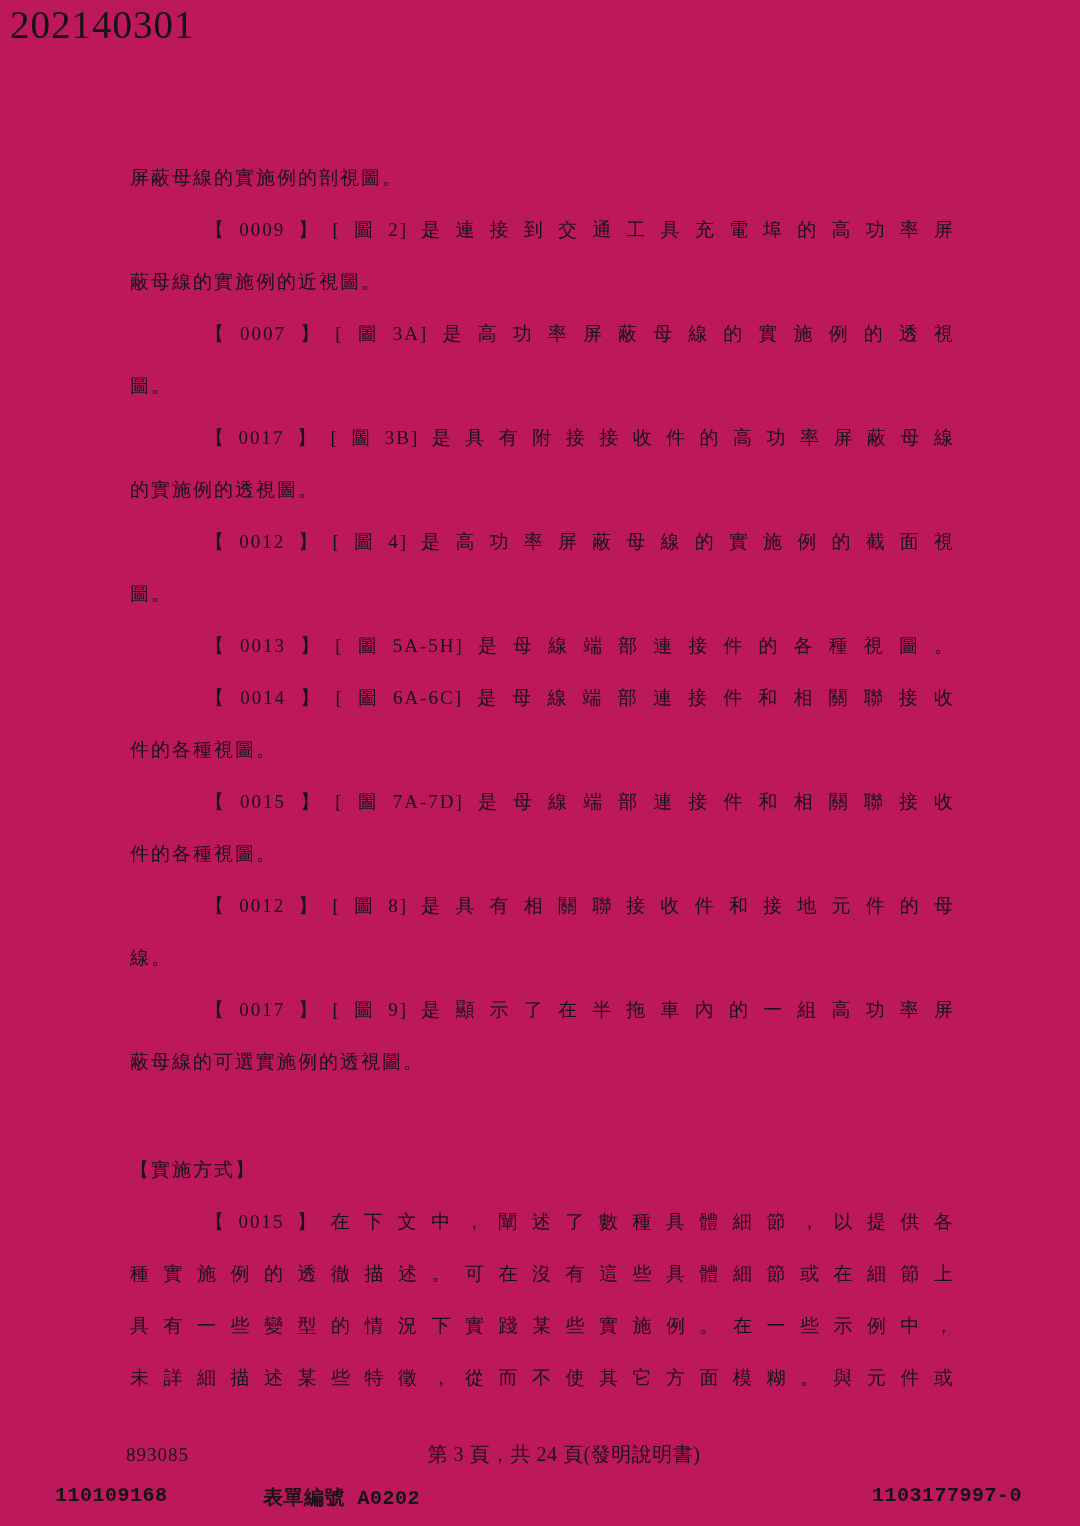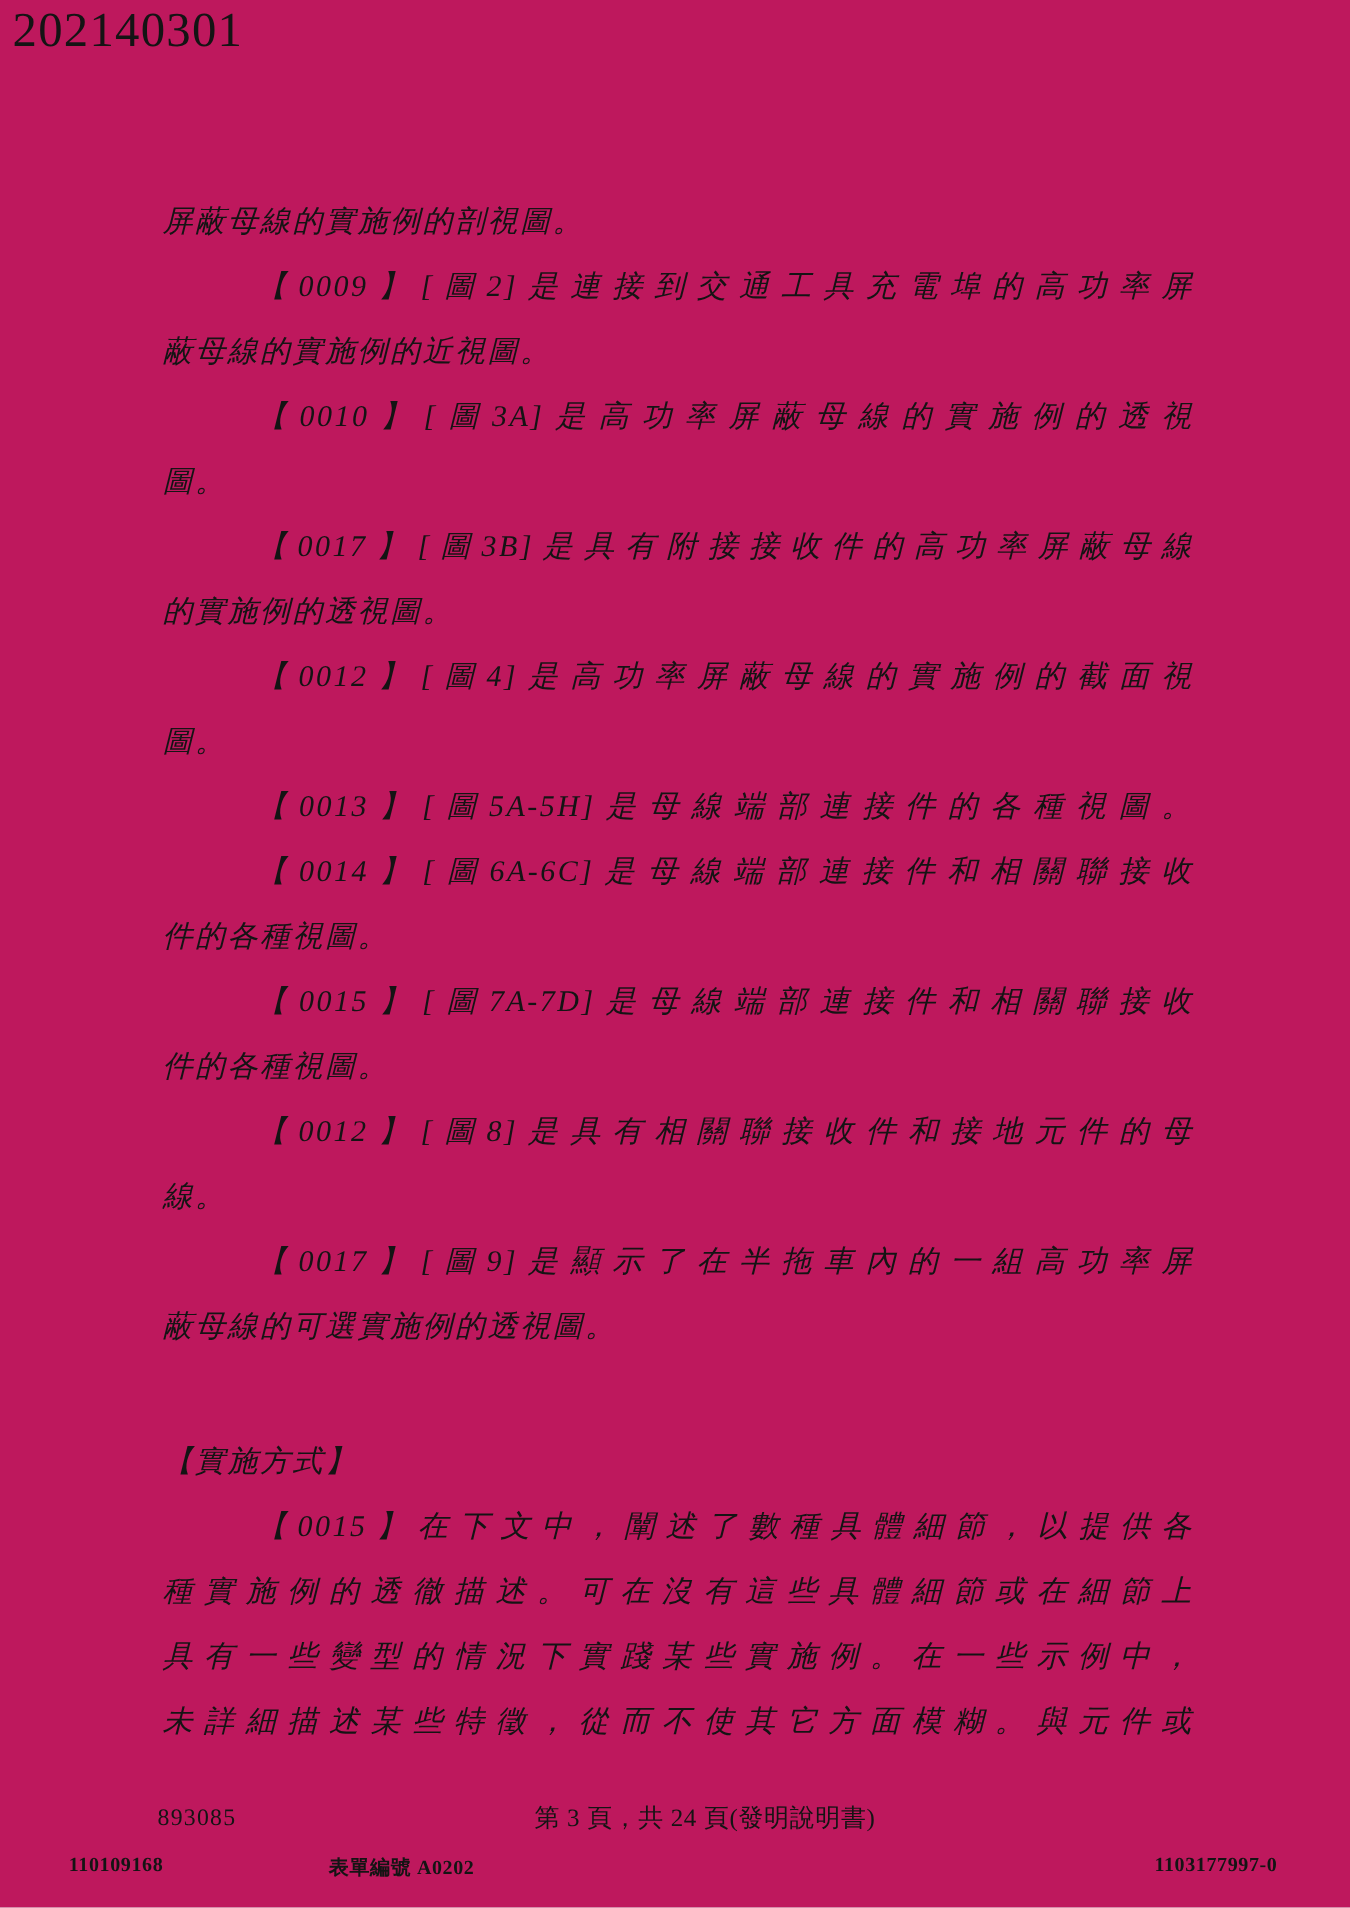--- a/index.html
+++ b/index.html
@@ -20,28 +20,27 @@
     letter-spacing: 1px;
     font-family: "Liberation Serif", "DejaVu Serif", serif;
   }
   .body-text {
     position: absolute;
     left: 130px;
     top: 152px;
     width: 825px;
   }
   .ln {
-    font-size: 24px;
+    font-size: 19px;
     line-height: 52px;
     height: 52px;
     letter-spacing: 2px;
     text-align: justify;
     text-align-last: left;
     overflow: hidden;
-    font-style: italic;
   }
   .just { text-align-last: justify; }
   .indent { text-indent: 75px; }
   .para-gap { height: 56px; }
   .heading { text-align: left; text-align-last: left; }
   .footer-serial {
     position: absolute;
     top: 1444px;
     left: 126px;
     font-size: 19px;
@@ -51,41 +50,41 @@
     position: absolute;
     top: 1441px;
     left: 0;
     width: 100%;
     text-align: center;
     font-size: 20px;
     letter-spacing: 0.5px;
     padding-left: 24px;
   }
   .footer-bold {
-    font-family: Liberation Serif, serif;
+    font-family: Liberation Mono, monospace;
     font-weight: bold;
-    font-size: 16px;
+    font-size: 20px;
     letter-spacing: 0.5px;
   }
   .footer-app    { position: absolute; top: 1484px; left: 55px; }
   .footer-form   { position: absolute; top: 1484px; left: 263px; }
   .footer-doc    { position: absolute; top: 1484px; right: 58px; }
 </style>
 </head>
 <body>
 
 <div class="page">
 
   <div class="pub-number">202140301</div>
 
   <div class="body-text">
     <div class="ln">屏蔽母線的實施例的剖視圖。</div>
     <div class="ln indent just">【0009】[圖2]是連接到交通工具充電埠的高功率屏</div>
     <div class="ln">蔽母線的實施例的近視圖。</div>
-    <div class="ln indent just">【0010】[圖3A]是高功率屏蔽母線的實施例的透視</div>
+    <div class="ln indent just">【0007】[圖3A]是高功率屏蔽母線的實施例的透視</div>
     <div class="ln">圖。</div>
     <div class="ln indent just">【0017】[圖3B]是具有附接接收件的高功率屏蔽母線</div>
     <div class="ln">的實施例的透視圖。</div>
     <div class="ln indent just">【0012】[圖4]是高功率屏蔽母線的實施例的截面視</div>
     <div class="ln">圖。</div>
     <div class="ln indent just">【0013】[圖5A-5H]是母線端部連接件的各種視圖。</div>
     <div class="ln indent just">【0014】[圖6A-6C]是母線端部連接件和相關聯接收</div>
     <div class="ln">件的各種視圖。</div>
     <div class="ln indent just">【0015】[圖7A-7D]是母線端部連接件和相關聯接收</div>
     <div class="ln">件的各種視圖。</div>

